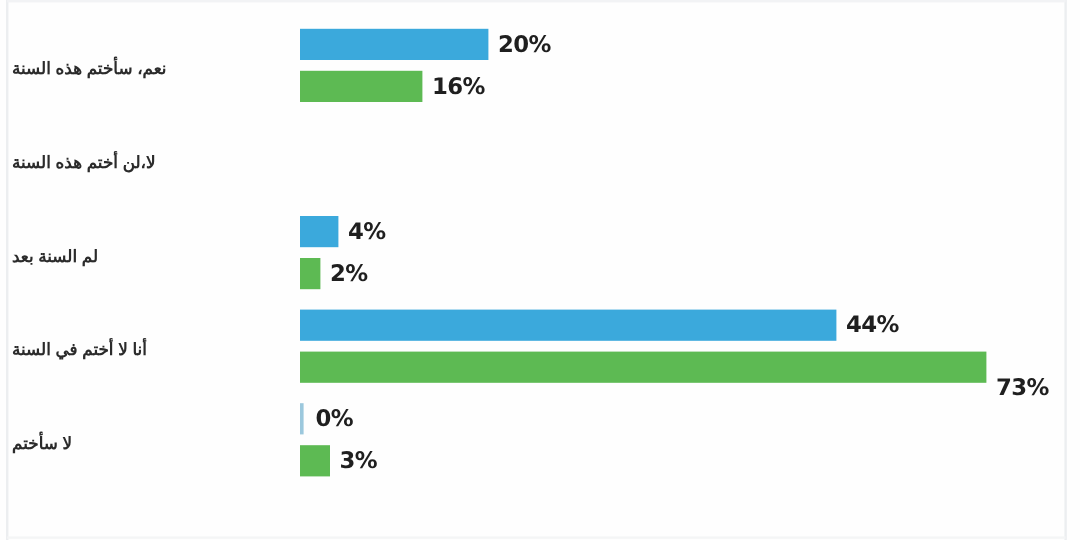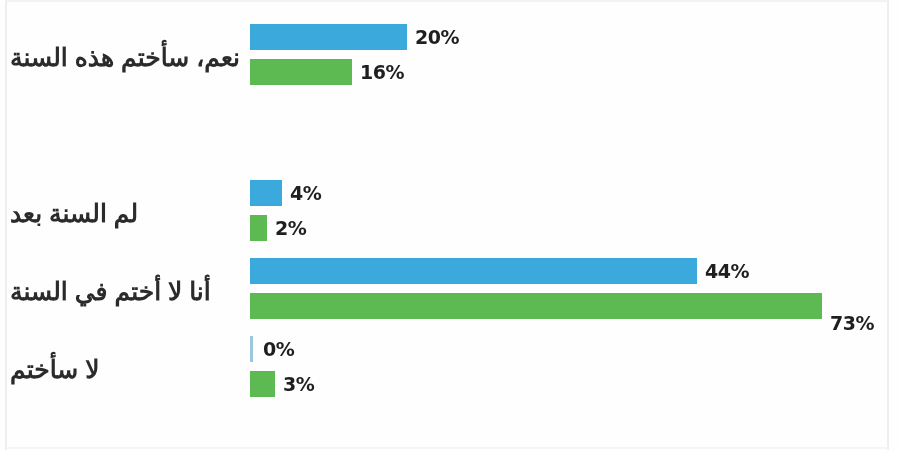--- a/index.html
+++ b/index.html
@@ -35,21 +35,21 @@
 
   .row{position:relative;height:78px;}
 
   .cat-label{
     position:absolute;
     right:660px;             
     top:0;height:78px;
     width:230px;
     display:flex;align-items:center;justify-content:flex-end;
     direction:rtl;
-    font-size:25px;
+    font-size:14px;
     font-weight:bold;
     color:#2b2b2b;
     letter-spacing:0px;
     white-space:nowrap;
   }
 
   .bars{
     position:absolute;left:250px;top:0;height:78px;right:0;
   }
   .bar-line{position:relative;height:39px;text-align:center;}
@@ -93,20 +93,21 @@
           <div class="val" style="left:165px;top:19px;">20%</div>
         </div>
         <div class="bar-line">
           <div class="bar green" style="width:102px;"></div>
           <div class="val" style="left:110px;top:15px;">16%</div>
         </div>
       </div>
     </div>
 
     <div class="row">
+      <div class="cat-label">لا،لن أختم هذه السنة</div>
     </div>
 
     <div class="row">
       <div class="cat-label">لم السنة بعد</div>
       <div class="bars">
         <div class="bar-line">
           <div class="bar blue" style="width:32px;"></div>
           <div class="val" style="left:40px;top:19px;">4%</div>
         </div>
         <div class="bar-line">

